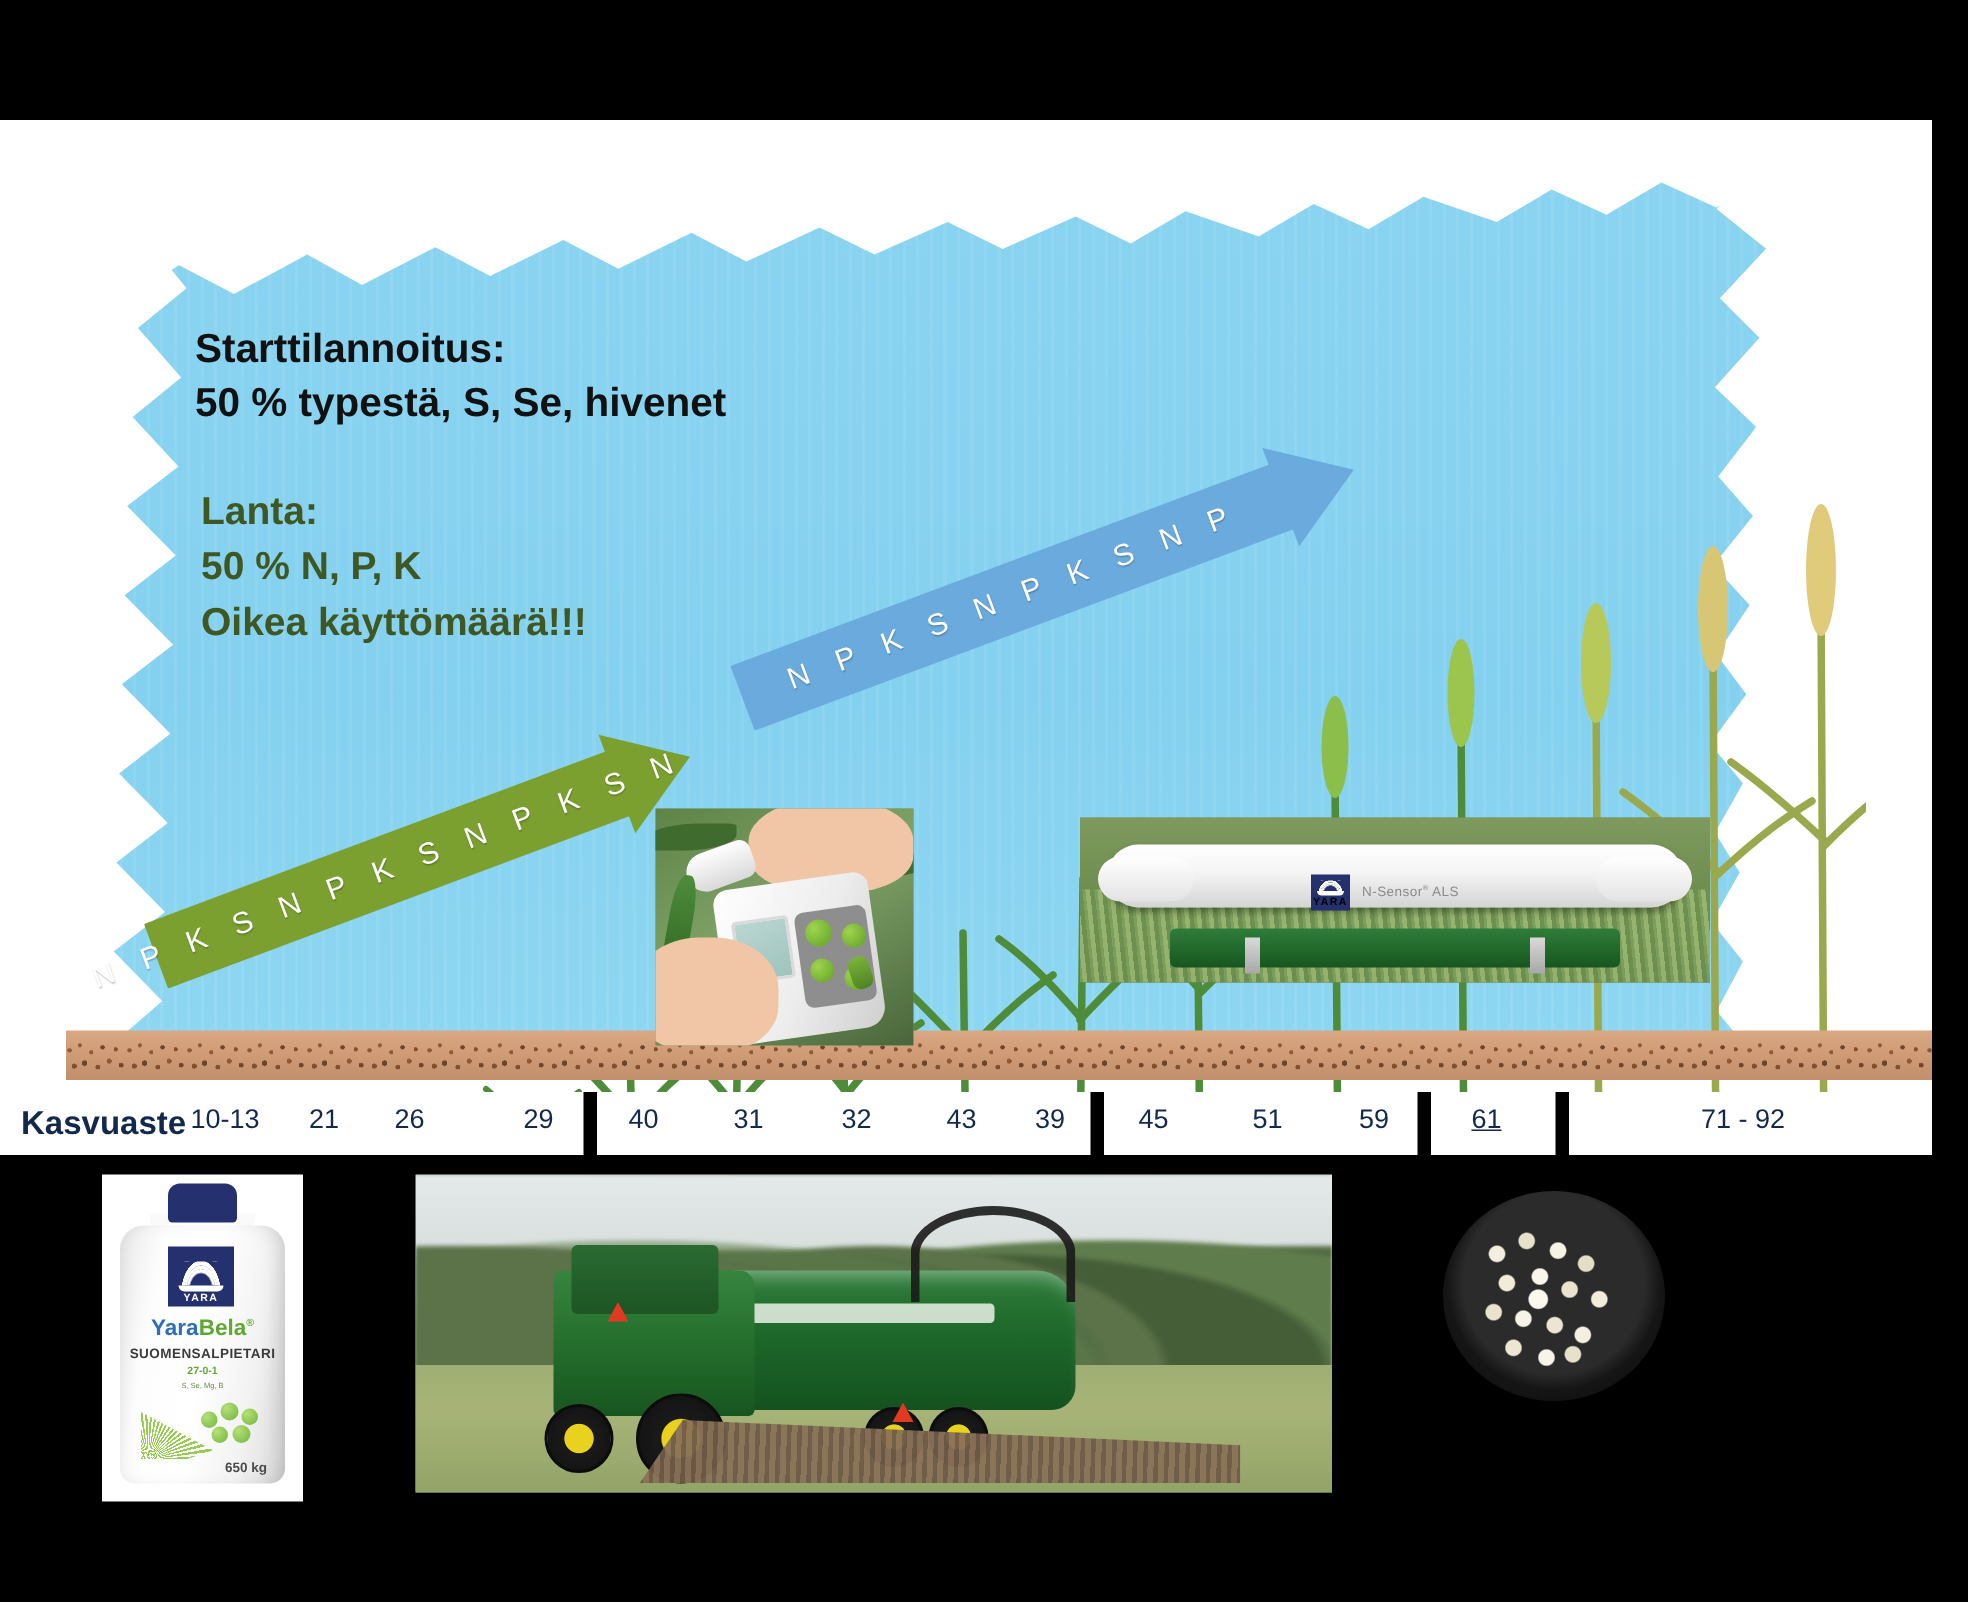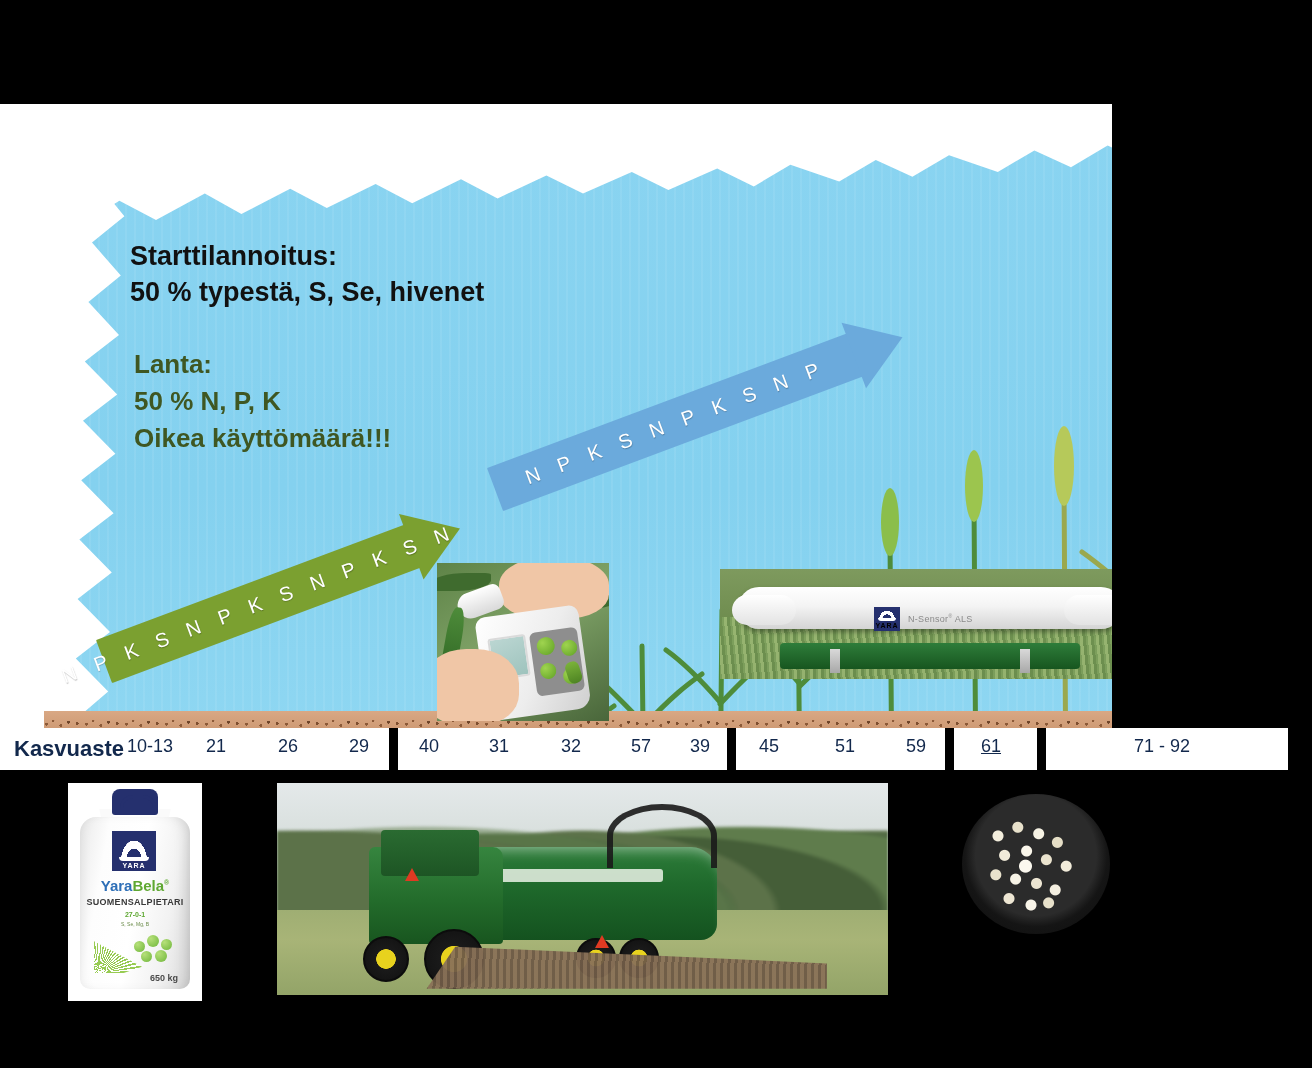--- a/index.html
+++ b/index.html
@@ -14,21 +14,21 @@
     position:absolute; left:0; top:0; width:1312px; height:88px;
     background:#000; display:flex; align-items:center;
   }
   .title-text{
     margin-left:40px; font-size:46px; font-weight:bold; color:#1371C3;
     letter-spacing:-0.5px; white-space:nowrap;
   }
 
   
   .card{
-    position:absolute; left:0; top:104px; width:1112px; height:686px;
+    position:absolute; left:0; top:80px; width:1288px; height:686px;
     background:#fff; overflow:hidden;
   }
 
   
   .sky{
     position:absolute; left:44px; top:88px; width:1200px; height:640px;
     background:#87D3F0; overflow:hidden;
   }
   .sky-tex{
     position:absolute; inset:0;
@@ -561,26 +561,26 @@
         </div>
       </div>
     </div>
   </div>
 
   <div class="scale">
     <div class="scale-label">Kasvuaste</div>
 
     <div class="stage" style="left:150px;">10-13</div>
     <div class="stage" style="left:216px;">21</div>
-    <div class="stage" style="left:288px;">26</div>
+    <div class="stage" style="left:273px;">26</div>
     <div class="stage" style="left:359px;">29</div>
     <div class="stage" style="left:429px;">40</div>
     <div class="stage" style="left:499px;">31</div>
     <div class="stage" style="left:571px;">32</div>
-    <div class="stage" style="left:641px;">57</div>
+    <div class="stage" style="left:641px;">43</div>
     <div class="stage" style="left:700px;">39</div>
     <div class="stage" style="left:769px;">45</div>
     <div class="stage" style="left:845px;">51</div>
     <div class="stage" style="left:916px;">59</div>
     <div class="stage" style="left:991px;text-decoration:underline;">61</div>
     <div class="stage" style="left:1122px;margin-left:40px;">71 - 92</div>
 
     <div class="divider" style="left:389px;"></div>
     <div class="divider" style="left:727px;"></div>
     <div class="divider" style="left:945px;"></div>

